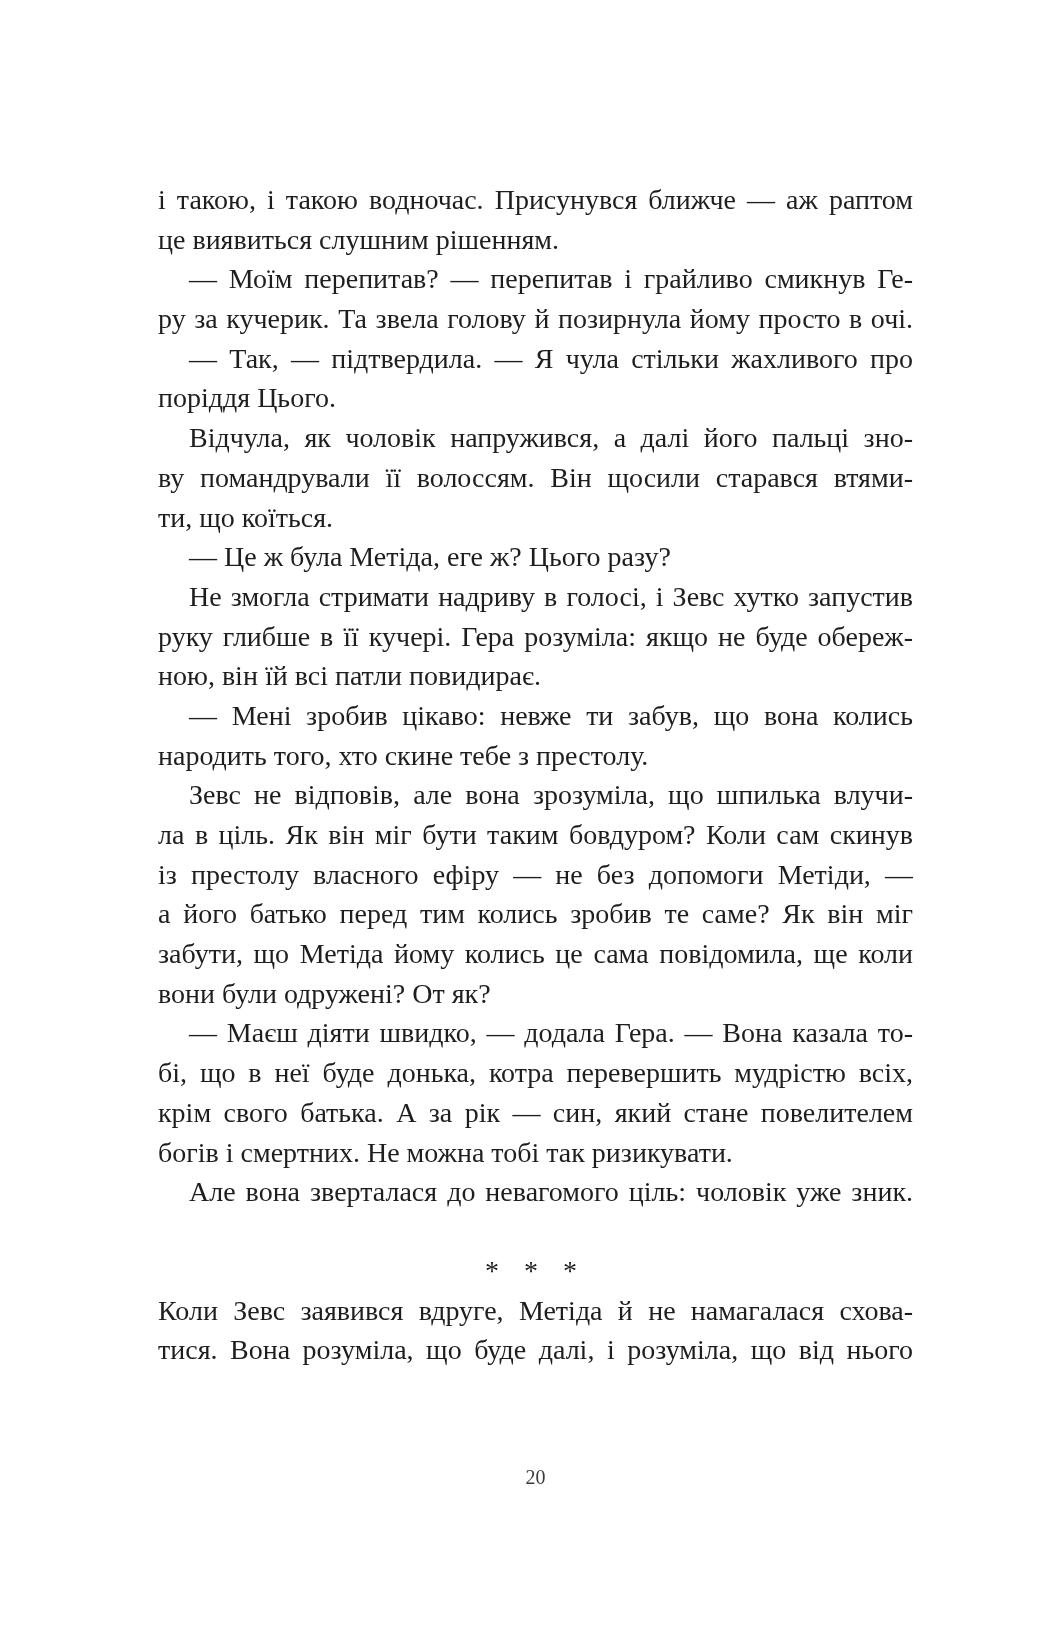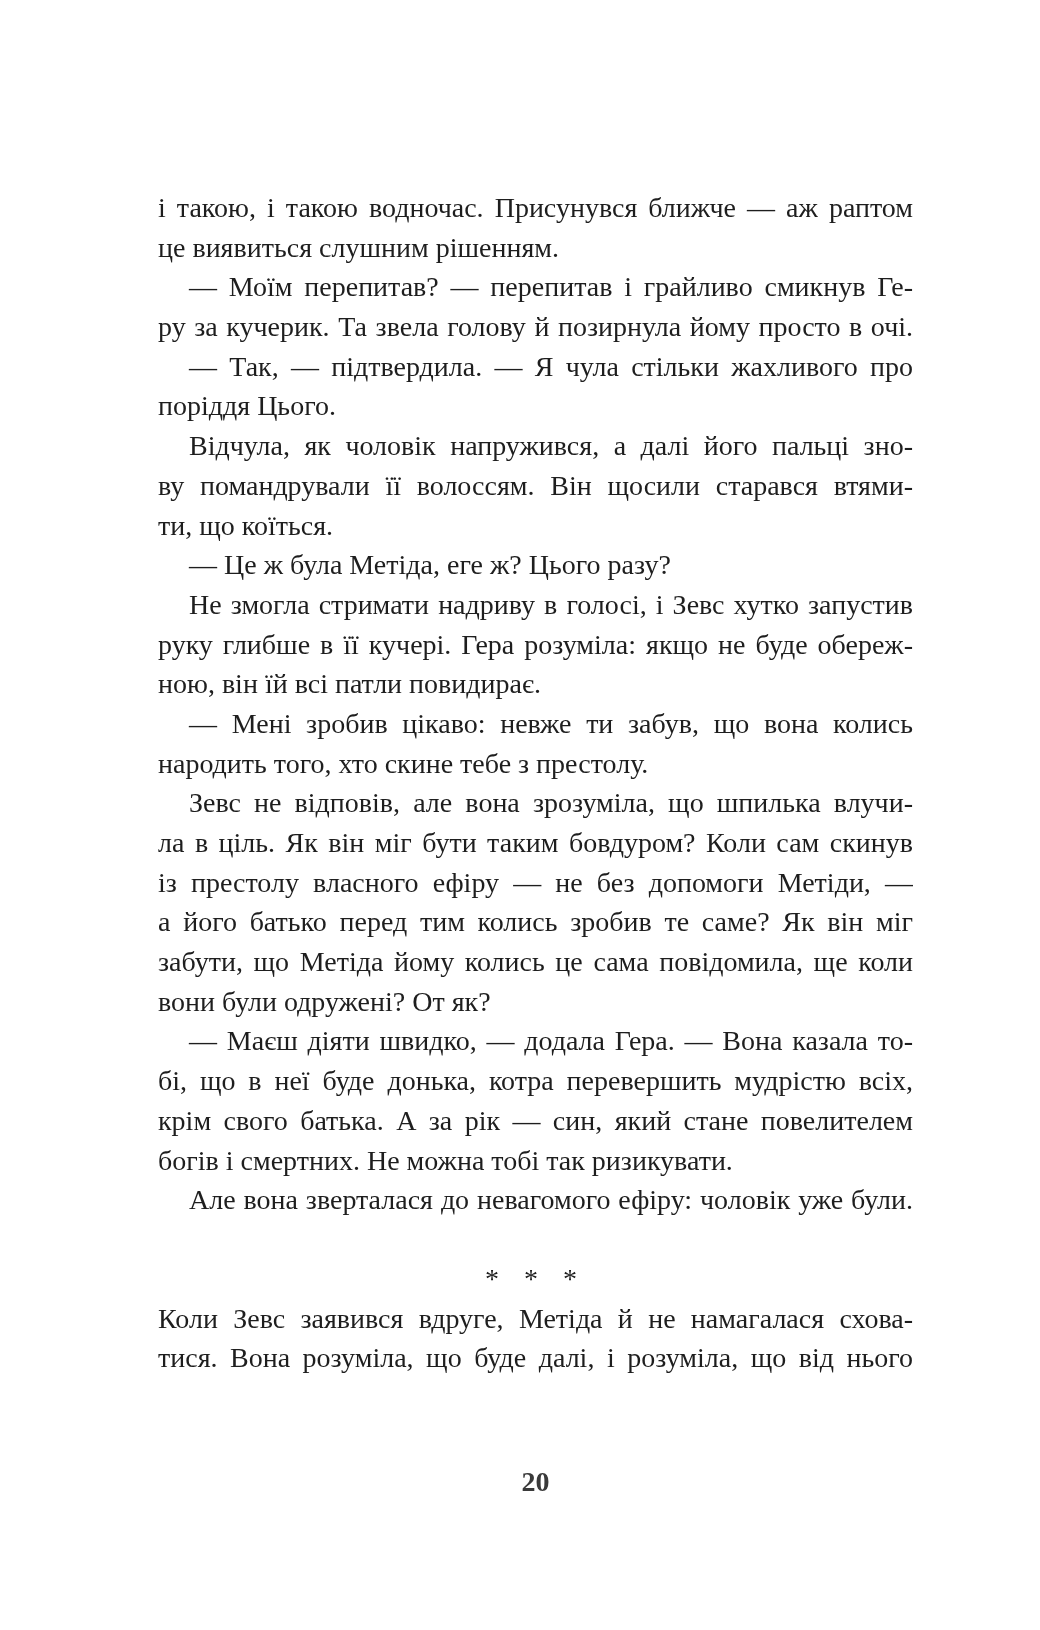--- a/index.html
+++ b/index.html
@@ -8,21 +8,21 @@
     width: 1040px;
     height: 1630px;
     background: #ffffff;
     font-family: "Liberation Serif", "DejaVu Serif", serif;
     color: #1e1e1e;
     overflow: hidden;
   }
   .text-block {
     position: absolute;
     left: 158px;
-    top: 188px;
+    top: 180px;
     width: 755px;
     font-size: 28px;
     line-height: 39.7px;
   }
   .para { margin: 0; padding: 0; }
   .line {
     text-align: justify;
     text-align-last: justify;
     text-justify: inter-word;
     height: 39.7px;
@@ -39,23 +39,22 @@
     font-size: 28px;
     color: #1e1e1e;
   }
   .para.after-sep { }
   .page-number {
     position: absolute;
     top: 1466px;
     left: 158px;
     width: 755px;
     text-align: center;
-    font-size: 28px;
+    font-size: 20px;
     color: #3a3a3a;
-    font-weight: bold;
   }
 </style>
 </head>
 <body>
 
 <div class="page">
   <div class="text-block">
       <div class="para">
         <div class="line first">і такою, і такою водночас. Присунувся ближче — аж раптом</div>
         <div class="line last">це виявиться слушним рішенням.</div>
@@ -93,21 +92,21 @@
         <div class="line">забути, що Метіда йому колись це сама повідомила, ще коли</div>
         <div class="line last">вони були одружені? От як?</div>
       </div>
       <div class="para indent">
         <div class="line first">— Маєш діяти швидко, — додала Гера. — Вона казала то-</div>
         <div class="line">бі, що в неї буде донька, котра перевершить мудрістю всіх,</div>
         <div class="line">крім свого батька. А за рік — син, який стане повелителем</div>
         <div class="line last">богів і смертних. Не можна тобі так ризикувати.</div>
       </div>
       <div class="para indent">
-        <div class="line first">Але вона зверталася до невагомого ефіру: чоловік уже були.</div>
+        <div class="line first">Але вона зверталася до невагомого ціль: чоловік уже зник.</div>
       </div>
       <div class="separator">* * *</div>
       <div class="para after-sep">
         <div class="line first">Коли Зевс заявився вдруге, Метіда й не намагалася схова-</div>
         <div class="line">тися. Вона розуміла, що буде далі, і розуміла, що від нього</div>
       </div>
     </div>
   <div class="page-number">20</div>
 </div>
 

